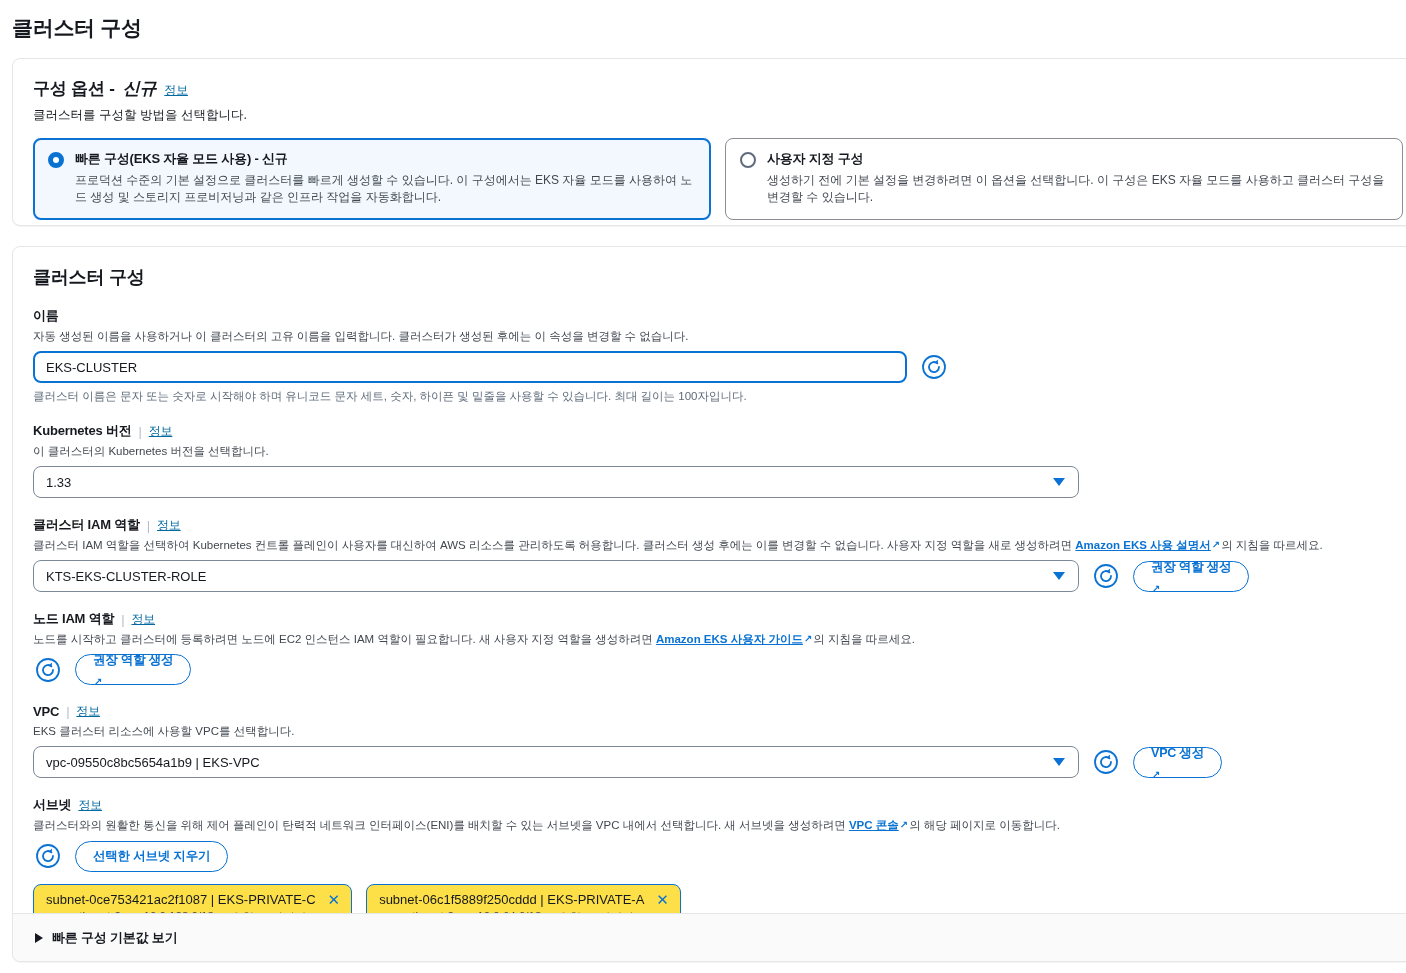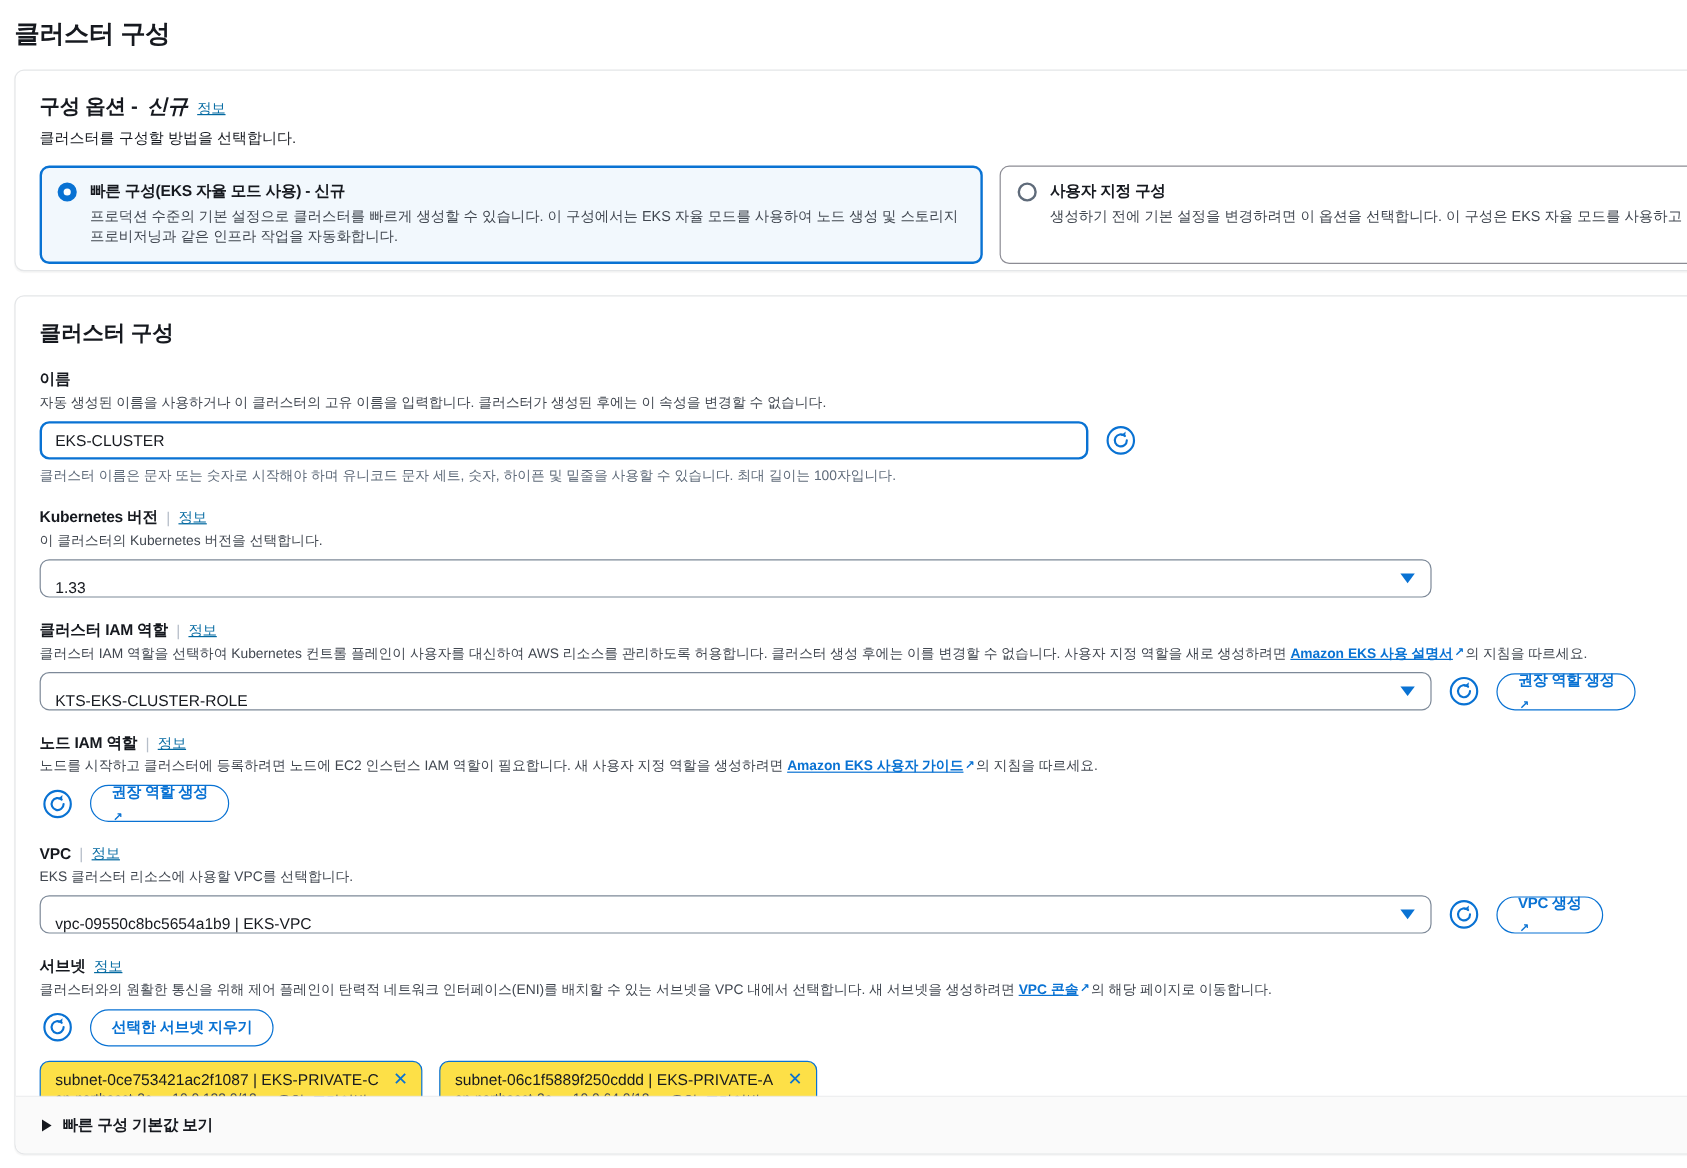--- a/index.html
+++ b/index.html
@@ -61,21 +61,21 @@
     margin-top: 7px;
   }
 
   
   .tile-row {
     display: flex;
     gap: 14px;
     margin-top: 14px;
   }
   .tile {
-    width: 786px;
+    width: 678px;
     min-height: 72px;
     border: 1px solid #8c8c94;
     border-radius: 8px;
     padding: 11px 14px 12px 14px;
     display: flex;
     gap: 11px;
     background: #ffffff;
     cursor: pointer;
     flex: 0 0 auto;
   }
@@ -173,21 +173,21 @@
     color: #16191f;
     position: relative;
     cursor: text;
   }
   .textbox.focused {
     border: 2px solid #0972d3;
     padding: 0 11px;
   }
   .selectbox { cursor: pointer; padding-right: 34px; }
   .w-name  { width: 874px; }
-  .w-sel   { width: 1160px; align-items: flex-end; }
+  .w-sel   { width: 1046px; }
   .ph { color: #6d7580; font-style: italic; }
 
   .caret {
     position: absolute;
     right: 13px;
     top: 50%;
     transform: translateY(-50%);
     width: 0; height: 0;
     border-left: 6px solid transparent;
     border-right: 6px solid transparent;

